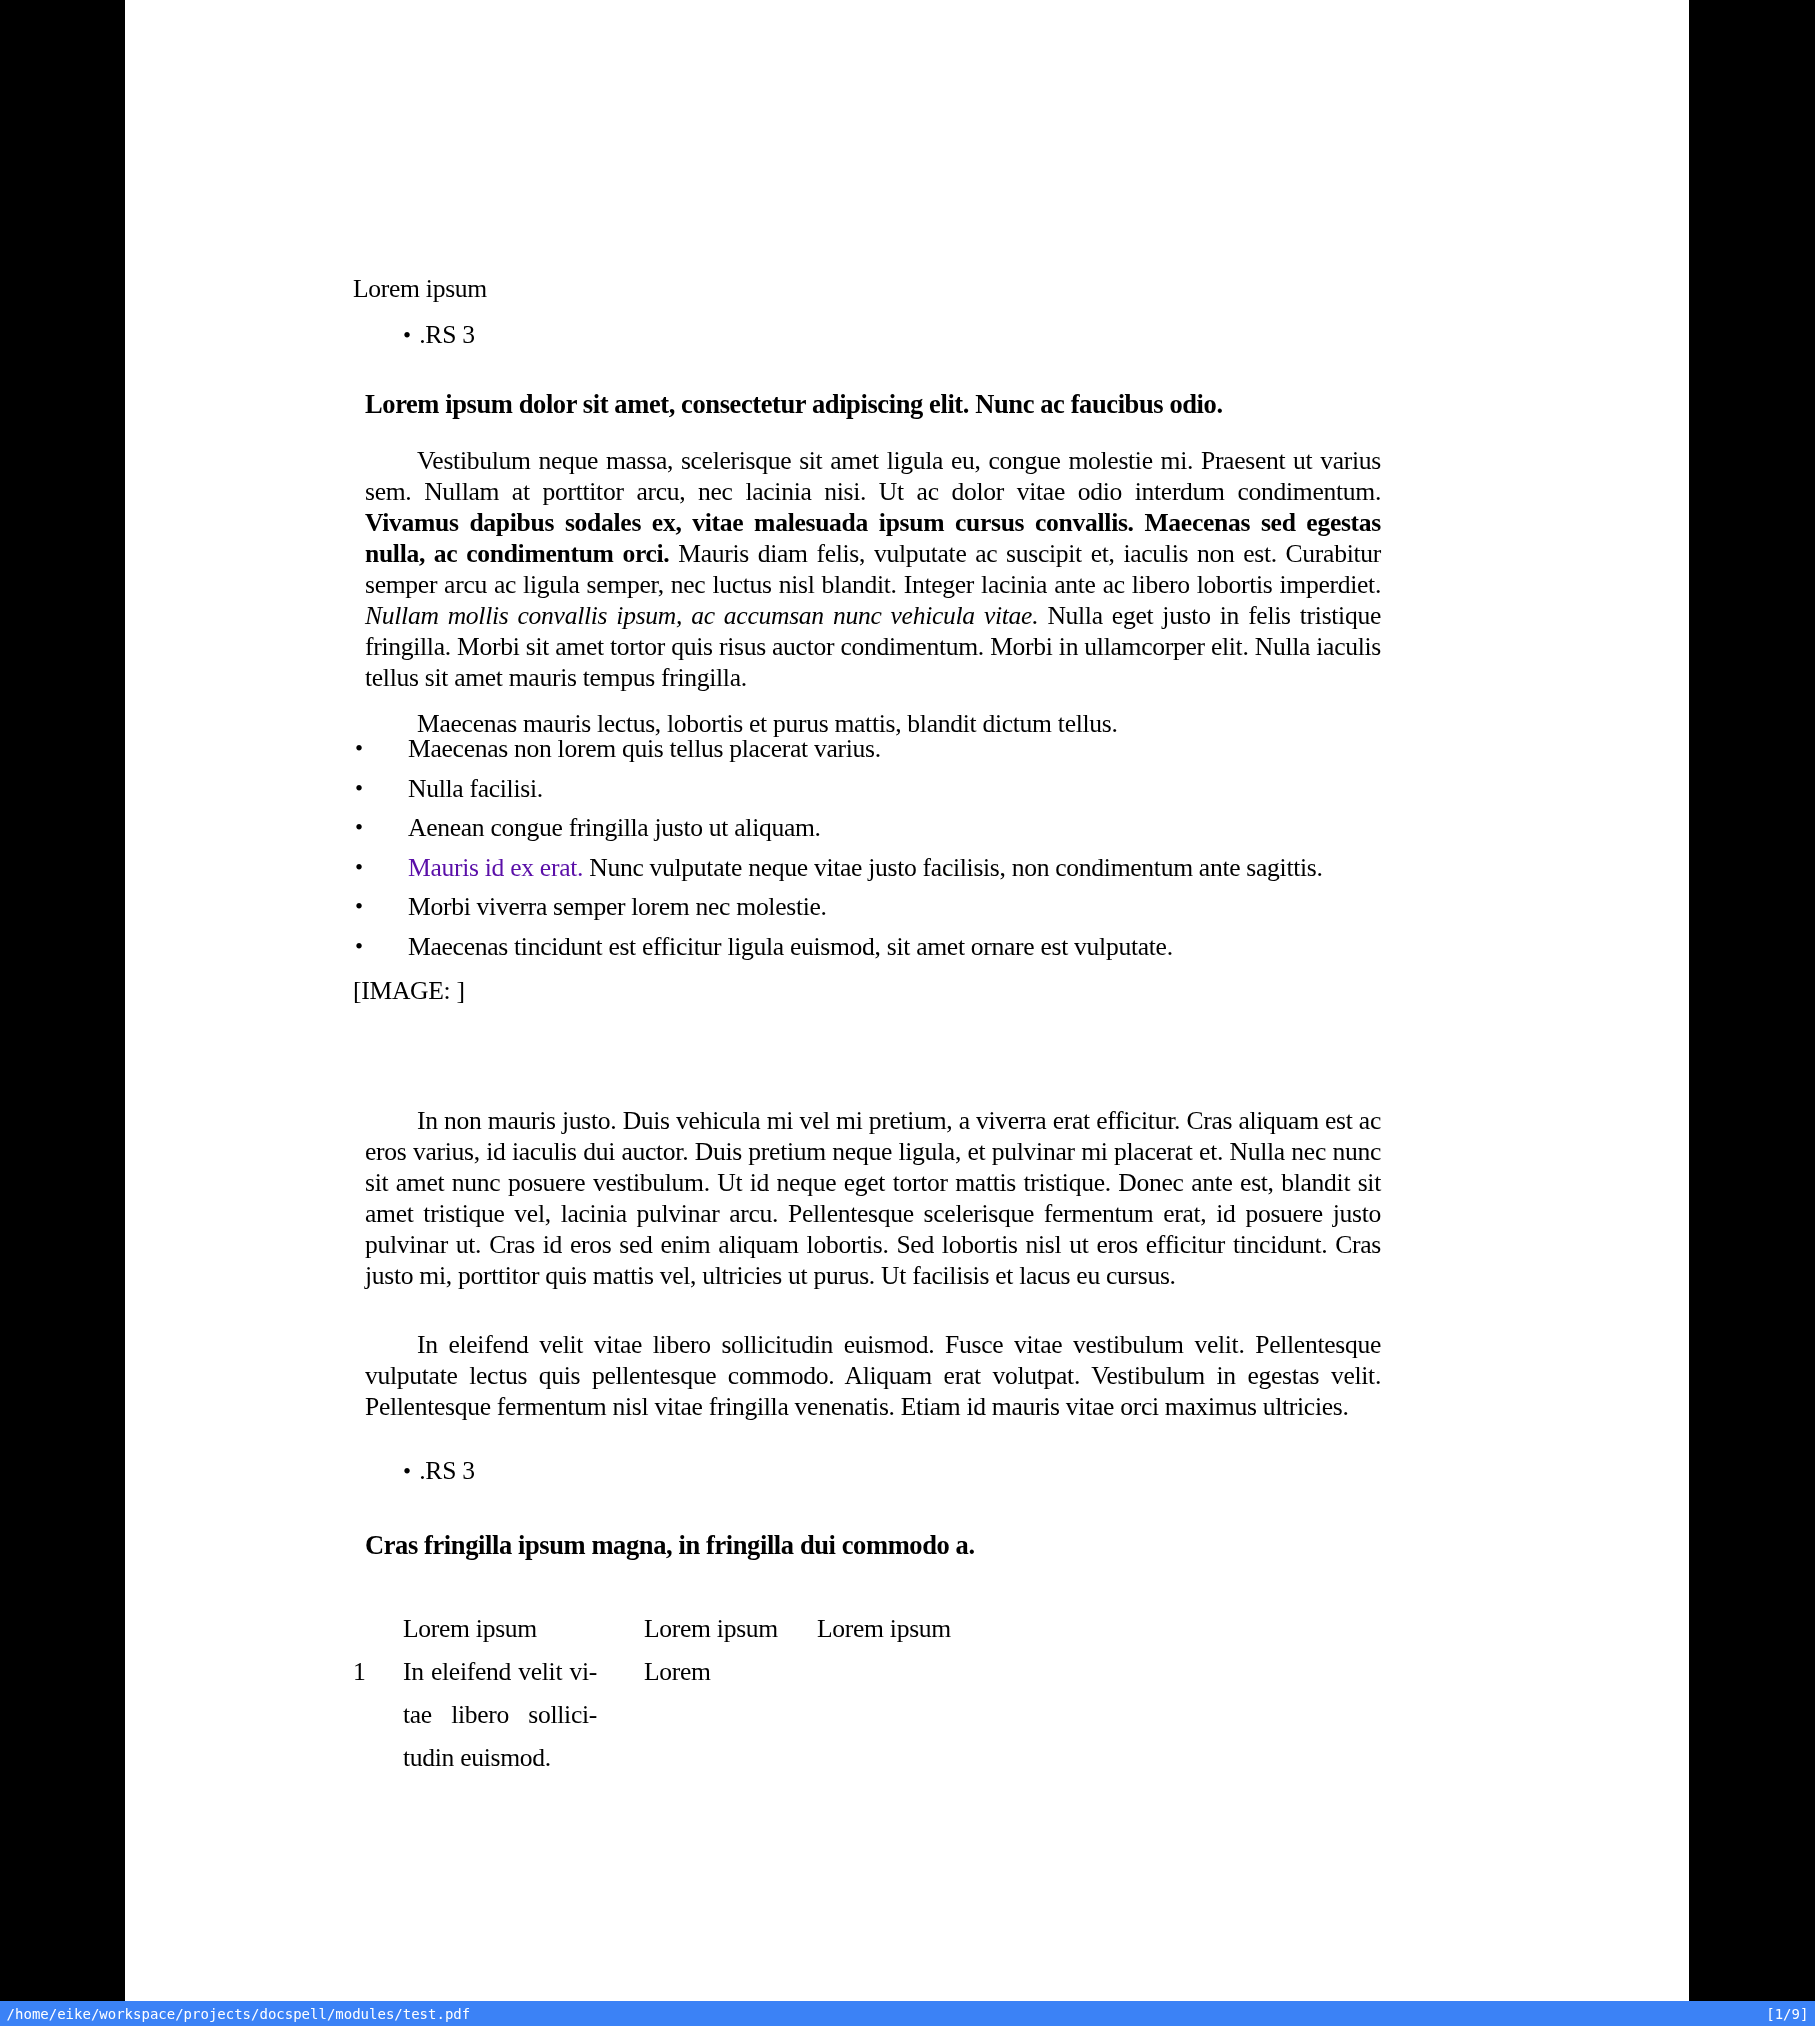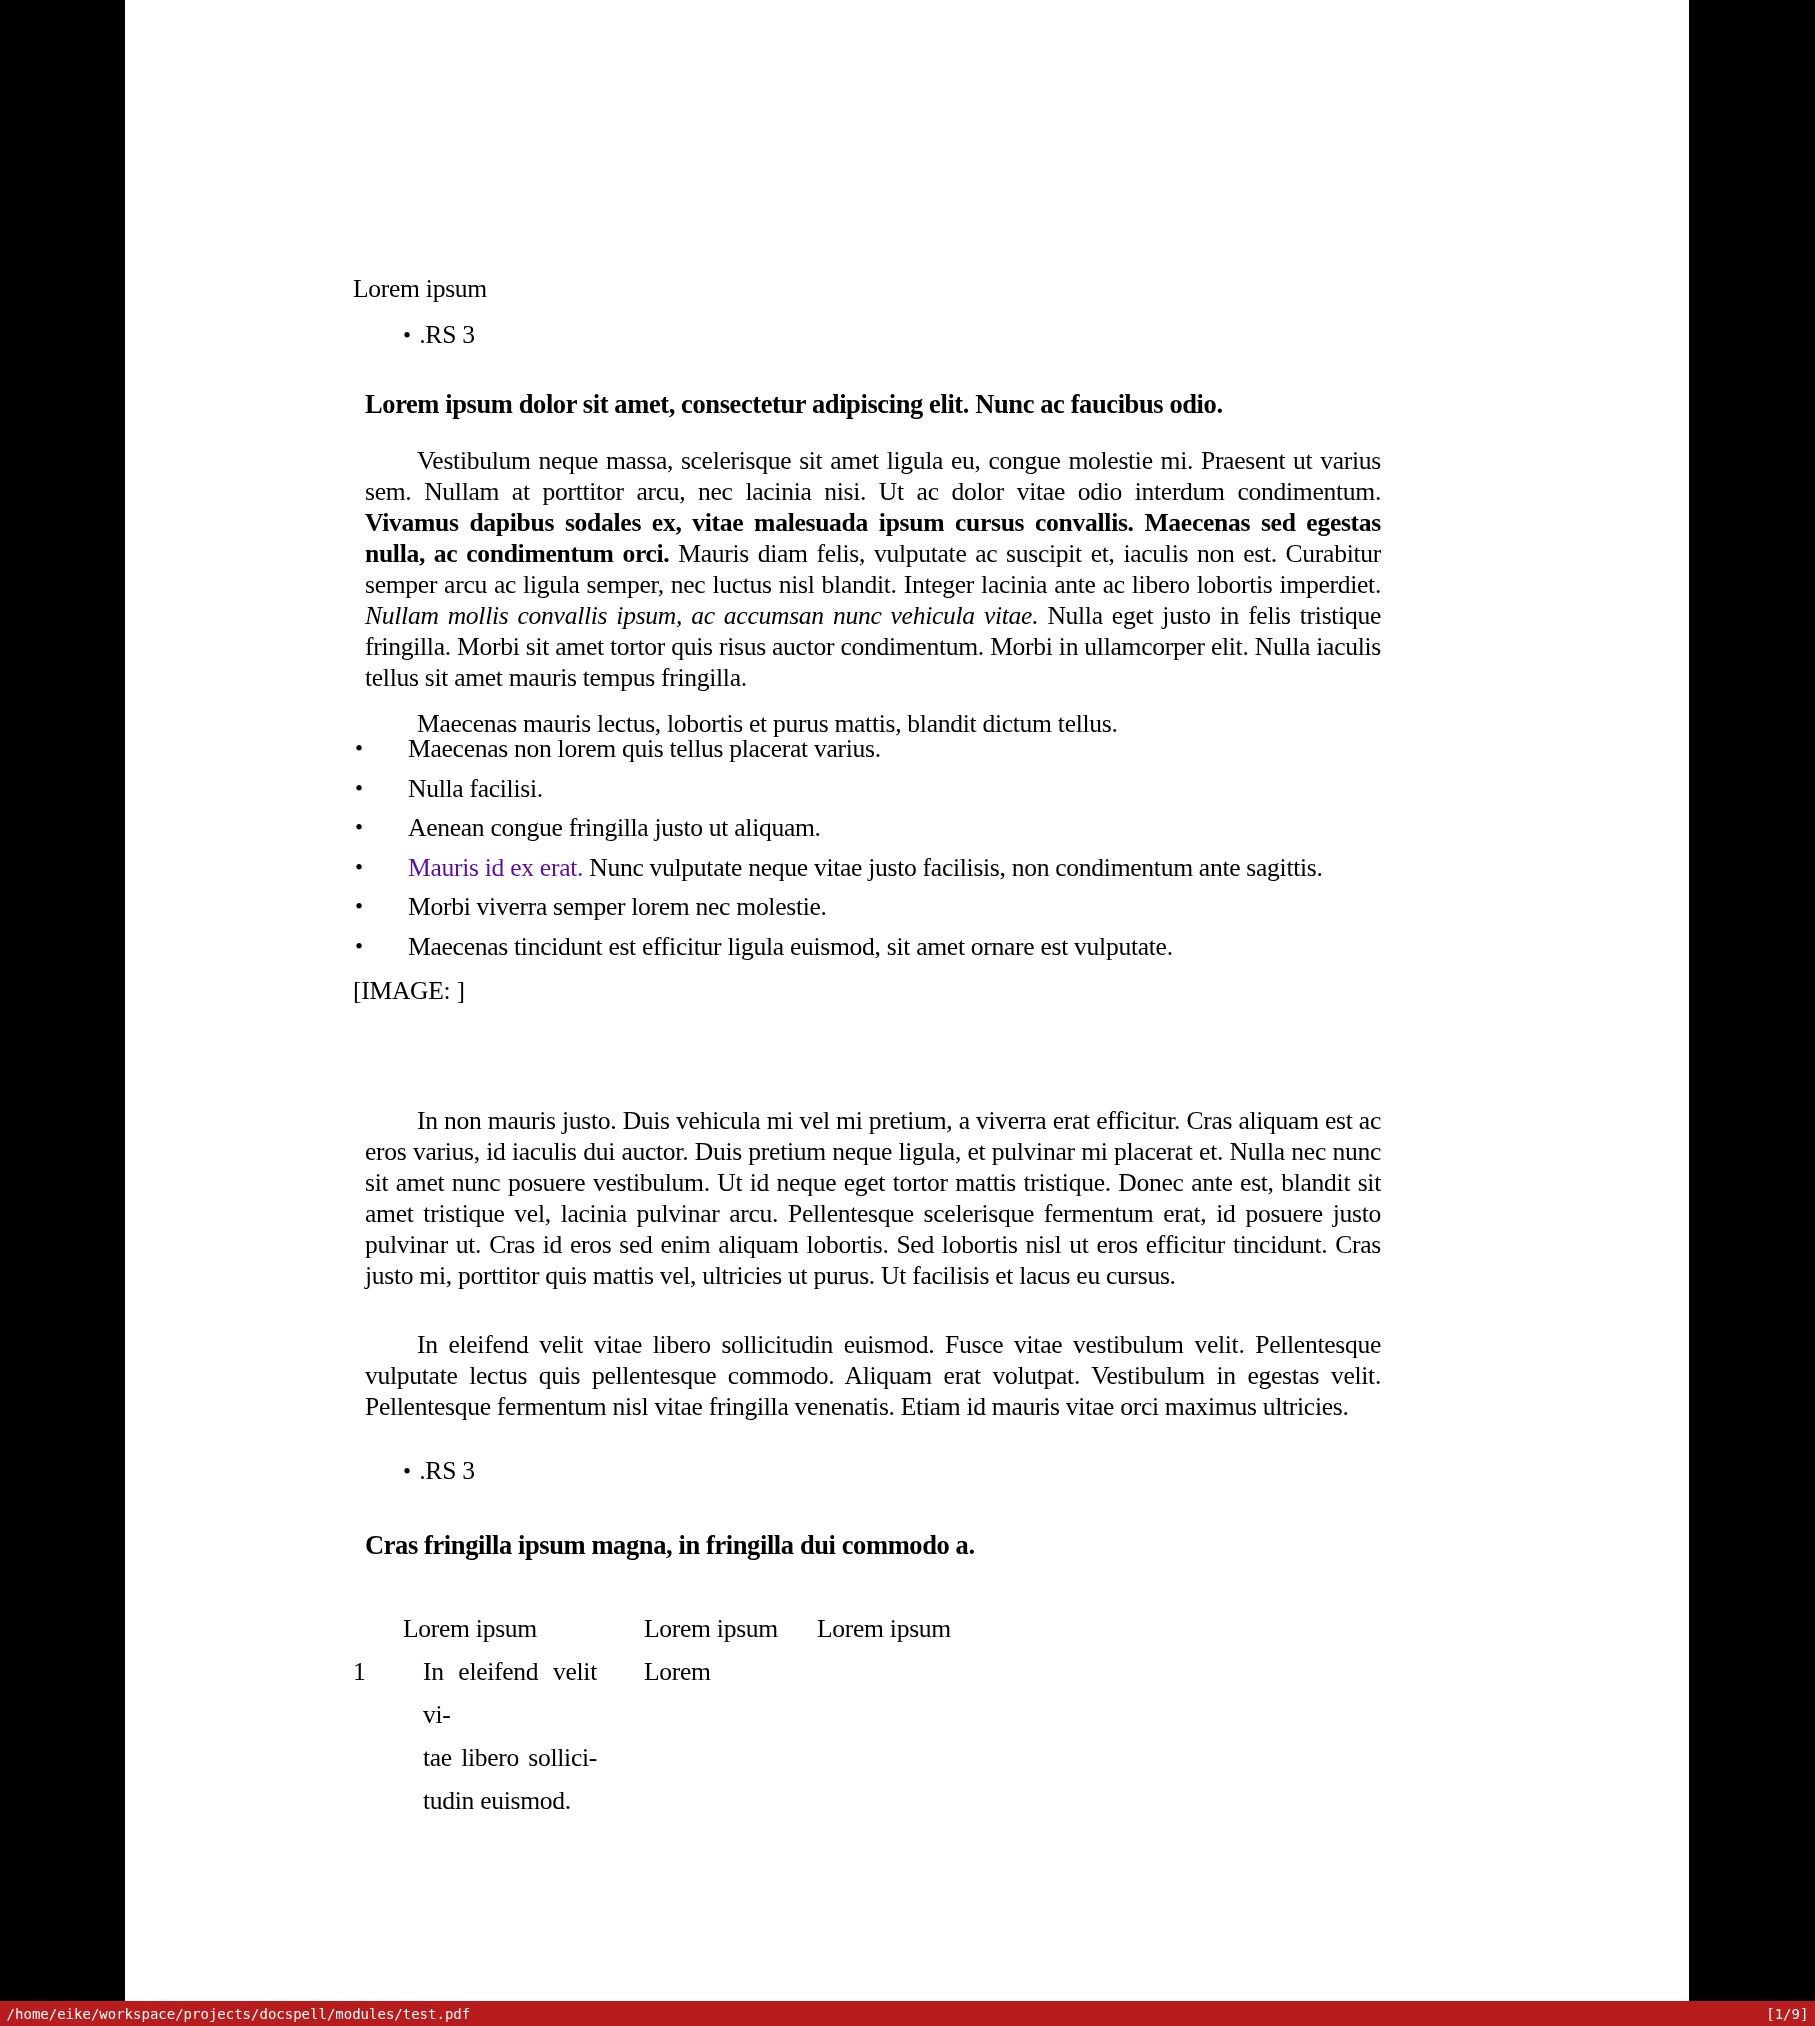--- a/index.html
+++ b/index.html
@@ -64,29 +64,29 @@
   .bullet-marker { flex: 0 0 39px; padding-left: 1.9px; box-sizing: border-box; font-size: 23px; }
   .bullet-text { flex: 1 1 auto; margin-left: 16px; }
 
   .dtable {
     display: grid;
     grid-template-columns: 50px 241px 173px 1fr;
     line-height: 43px;
   }
   .dtable .hcell { grid-row: 1; }
   .dtable .c1 { padding-right: 47px; box-sizing: border-box; }
-  .tline { text-align: justify; text-align-last: justify; margin-left: 20px; }
+  .tline { text-align: justify; text-align-last: justify; }
   .tline:last-child { text-align-last: left; }
   .rownum { text-align: left; }
 
   .statusbar {
     position: absolute;
     left: 0; bottom: 0;
     width: 100%; height: 24.6px;
-    background: #b91c1c;
+    background: #3b82f6;
     color: #ffffff;
     font-family: "DejaVu Sans Mono", "Liberation Mono", monospace;
     font-size: 14px;
     display: flex;
     justify-content: space-between;
     align-items: center;
     padding: 0 6.6px;
     box-sizing: border-box;
   }
 </style>

